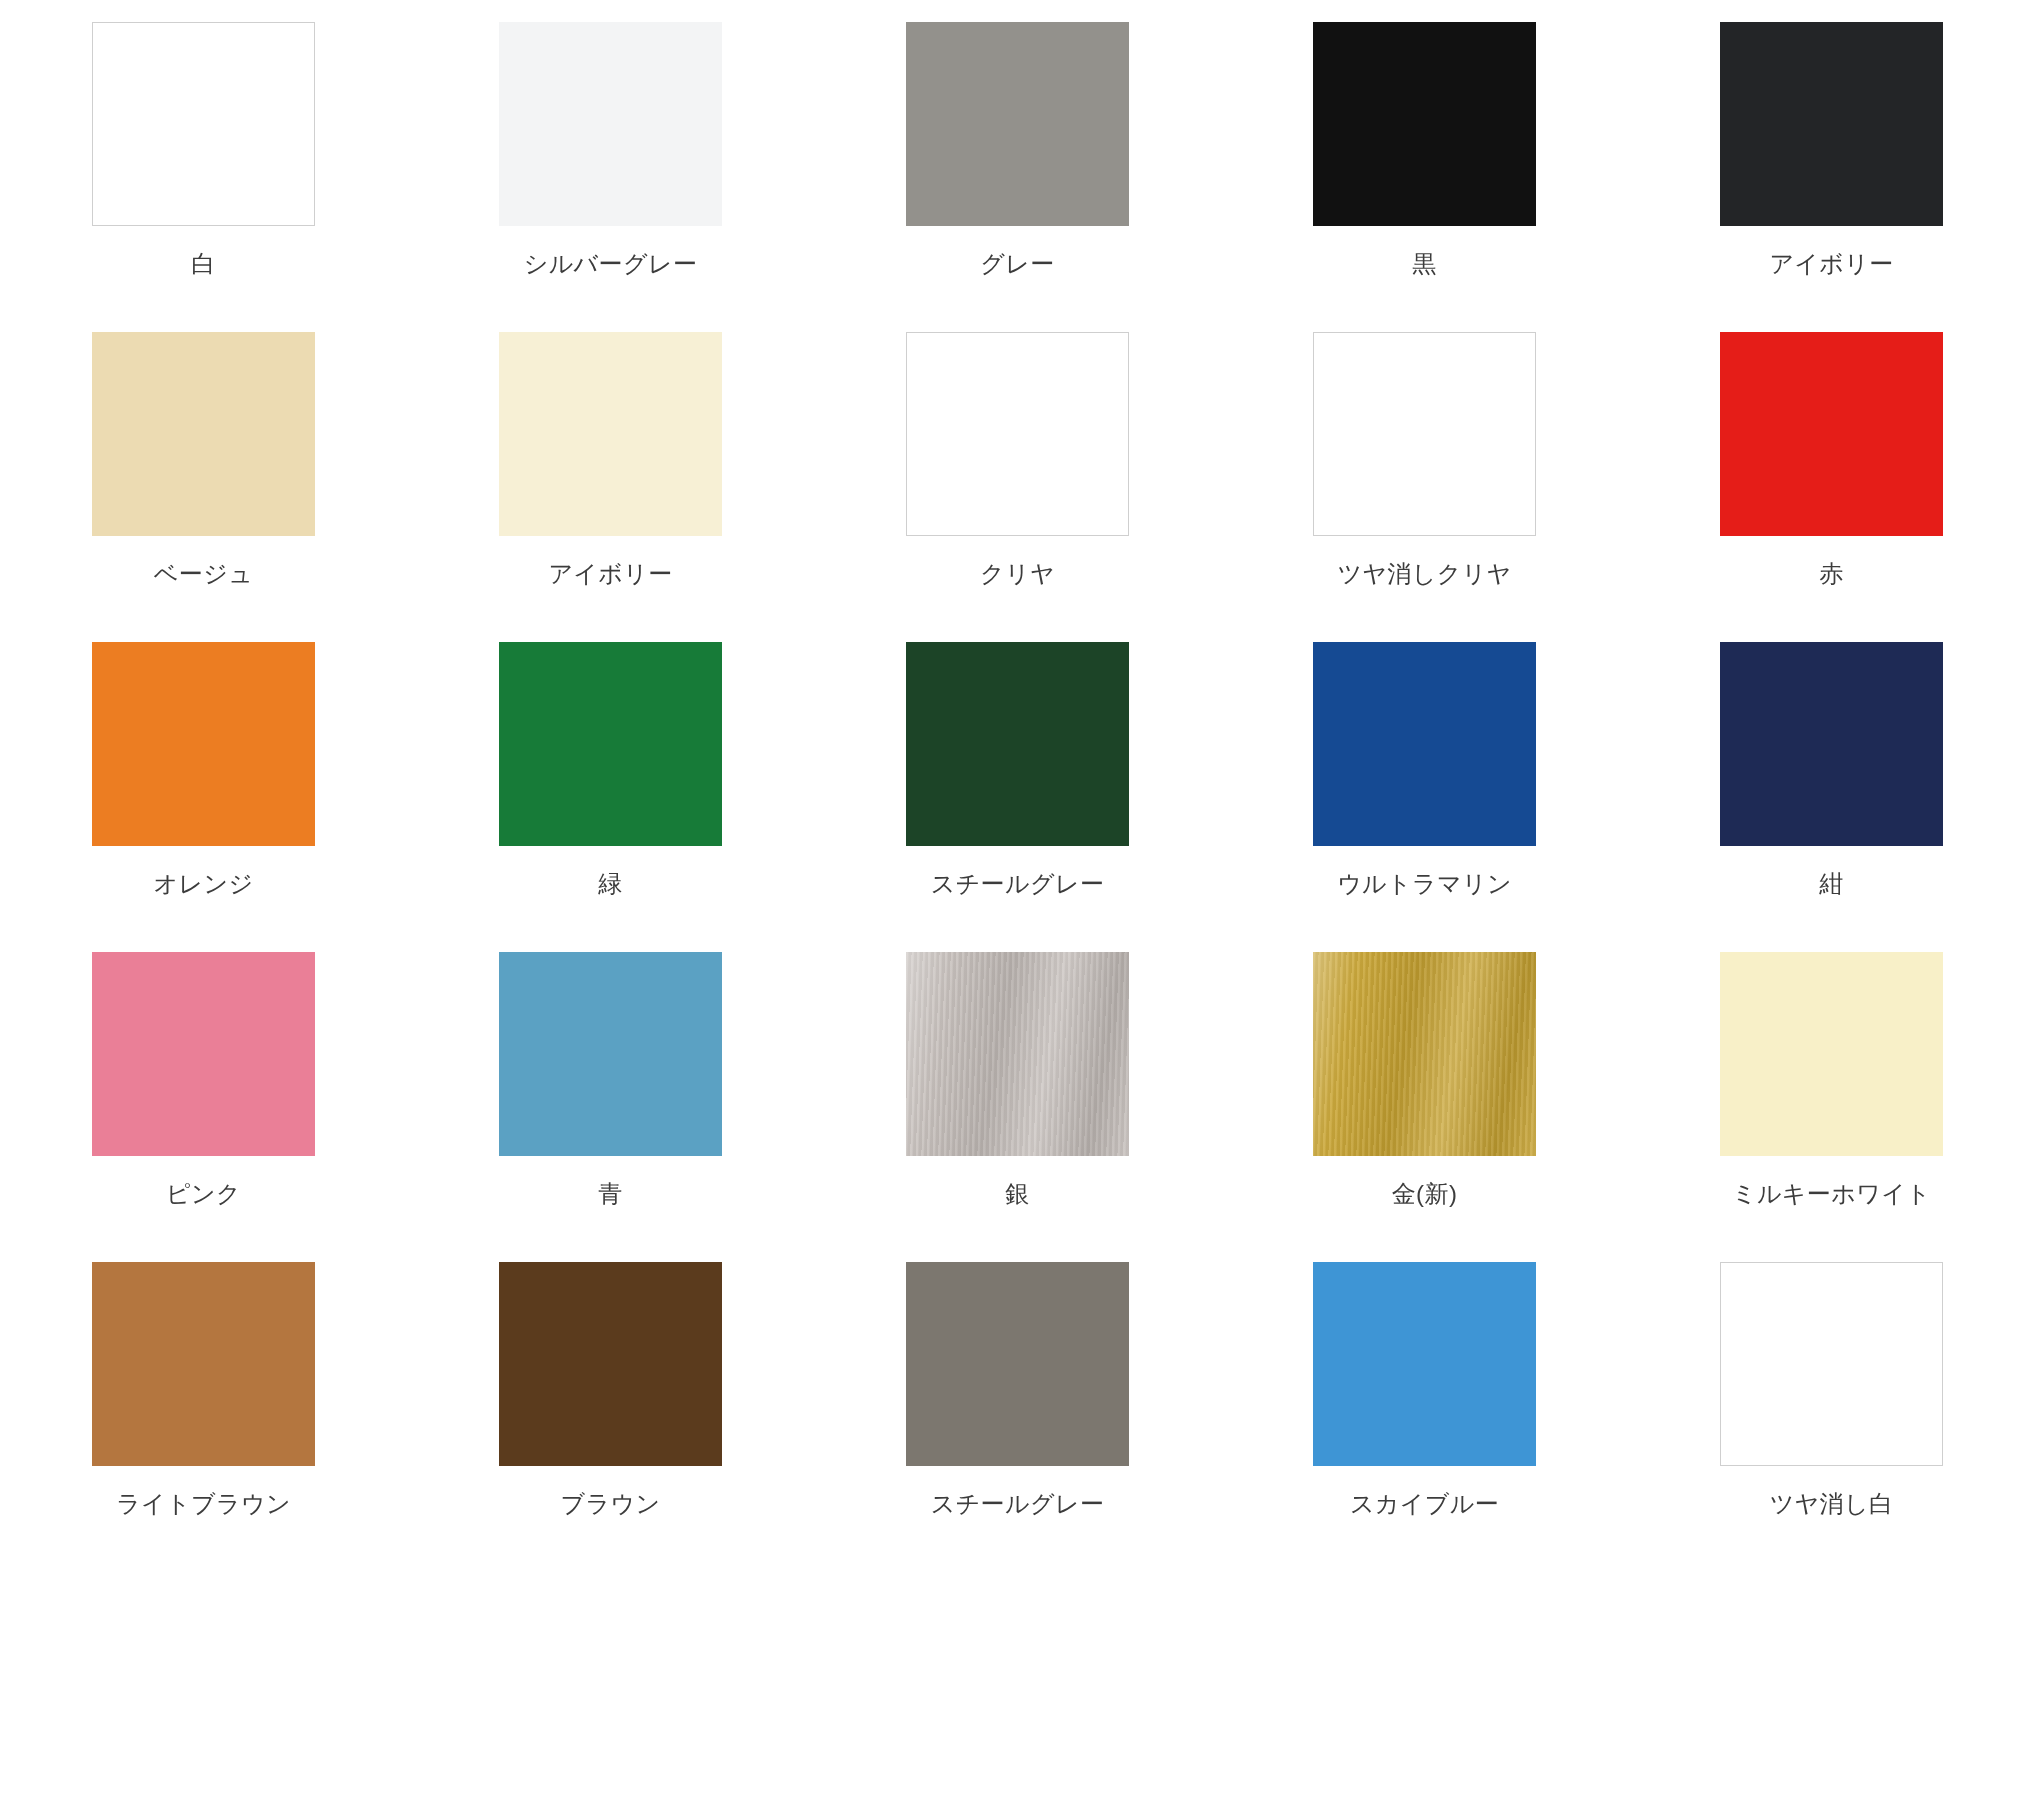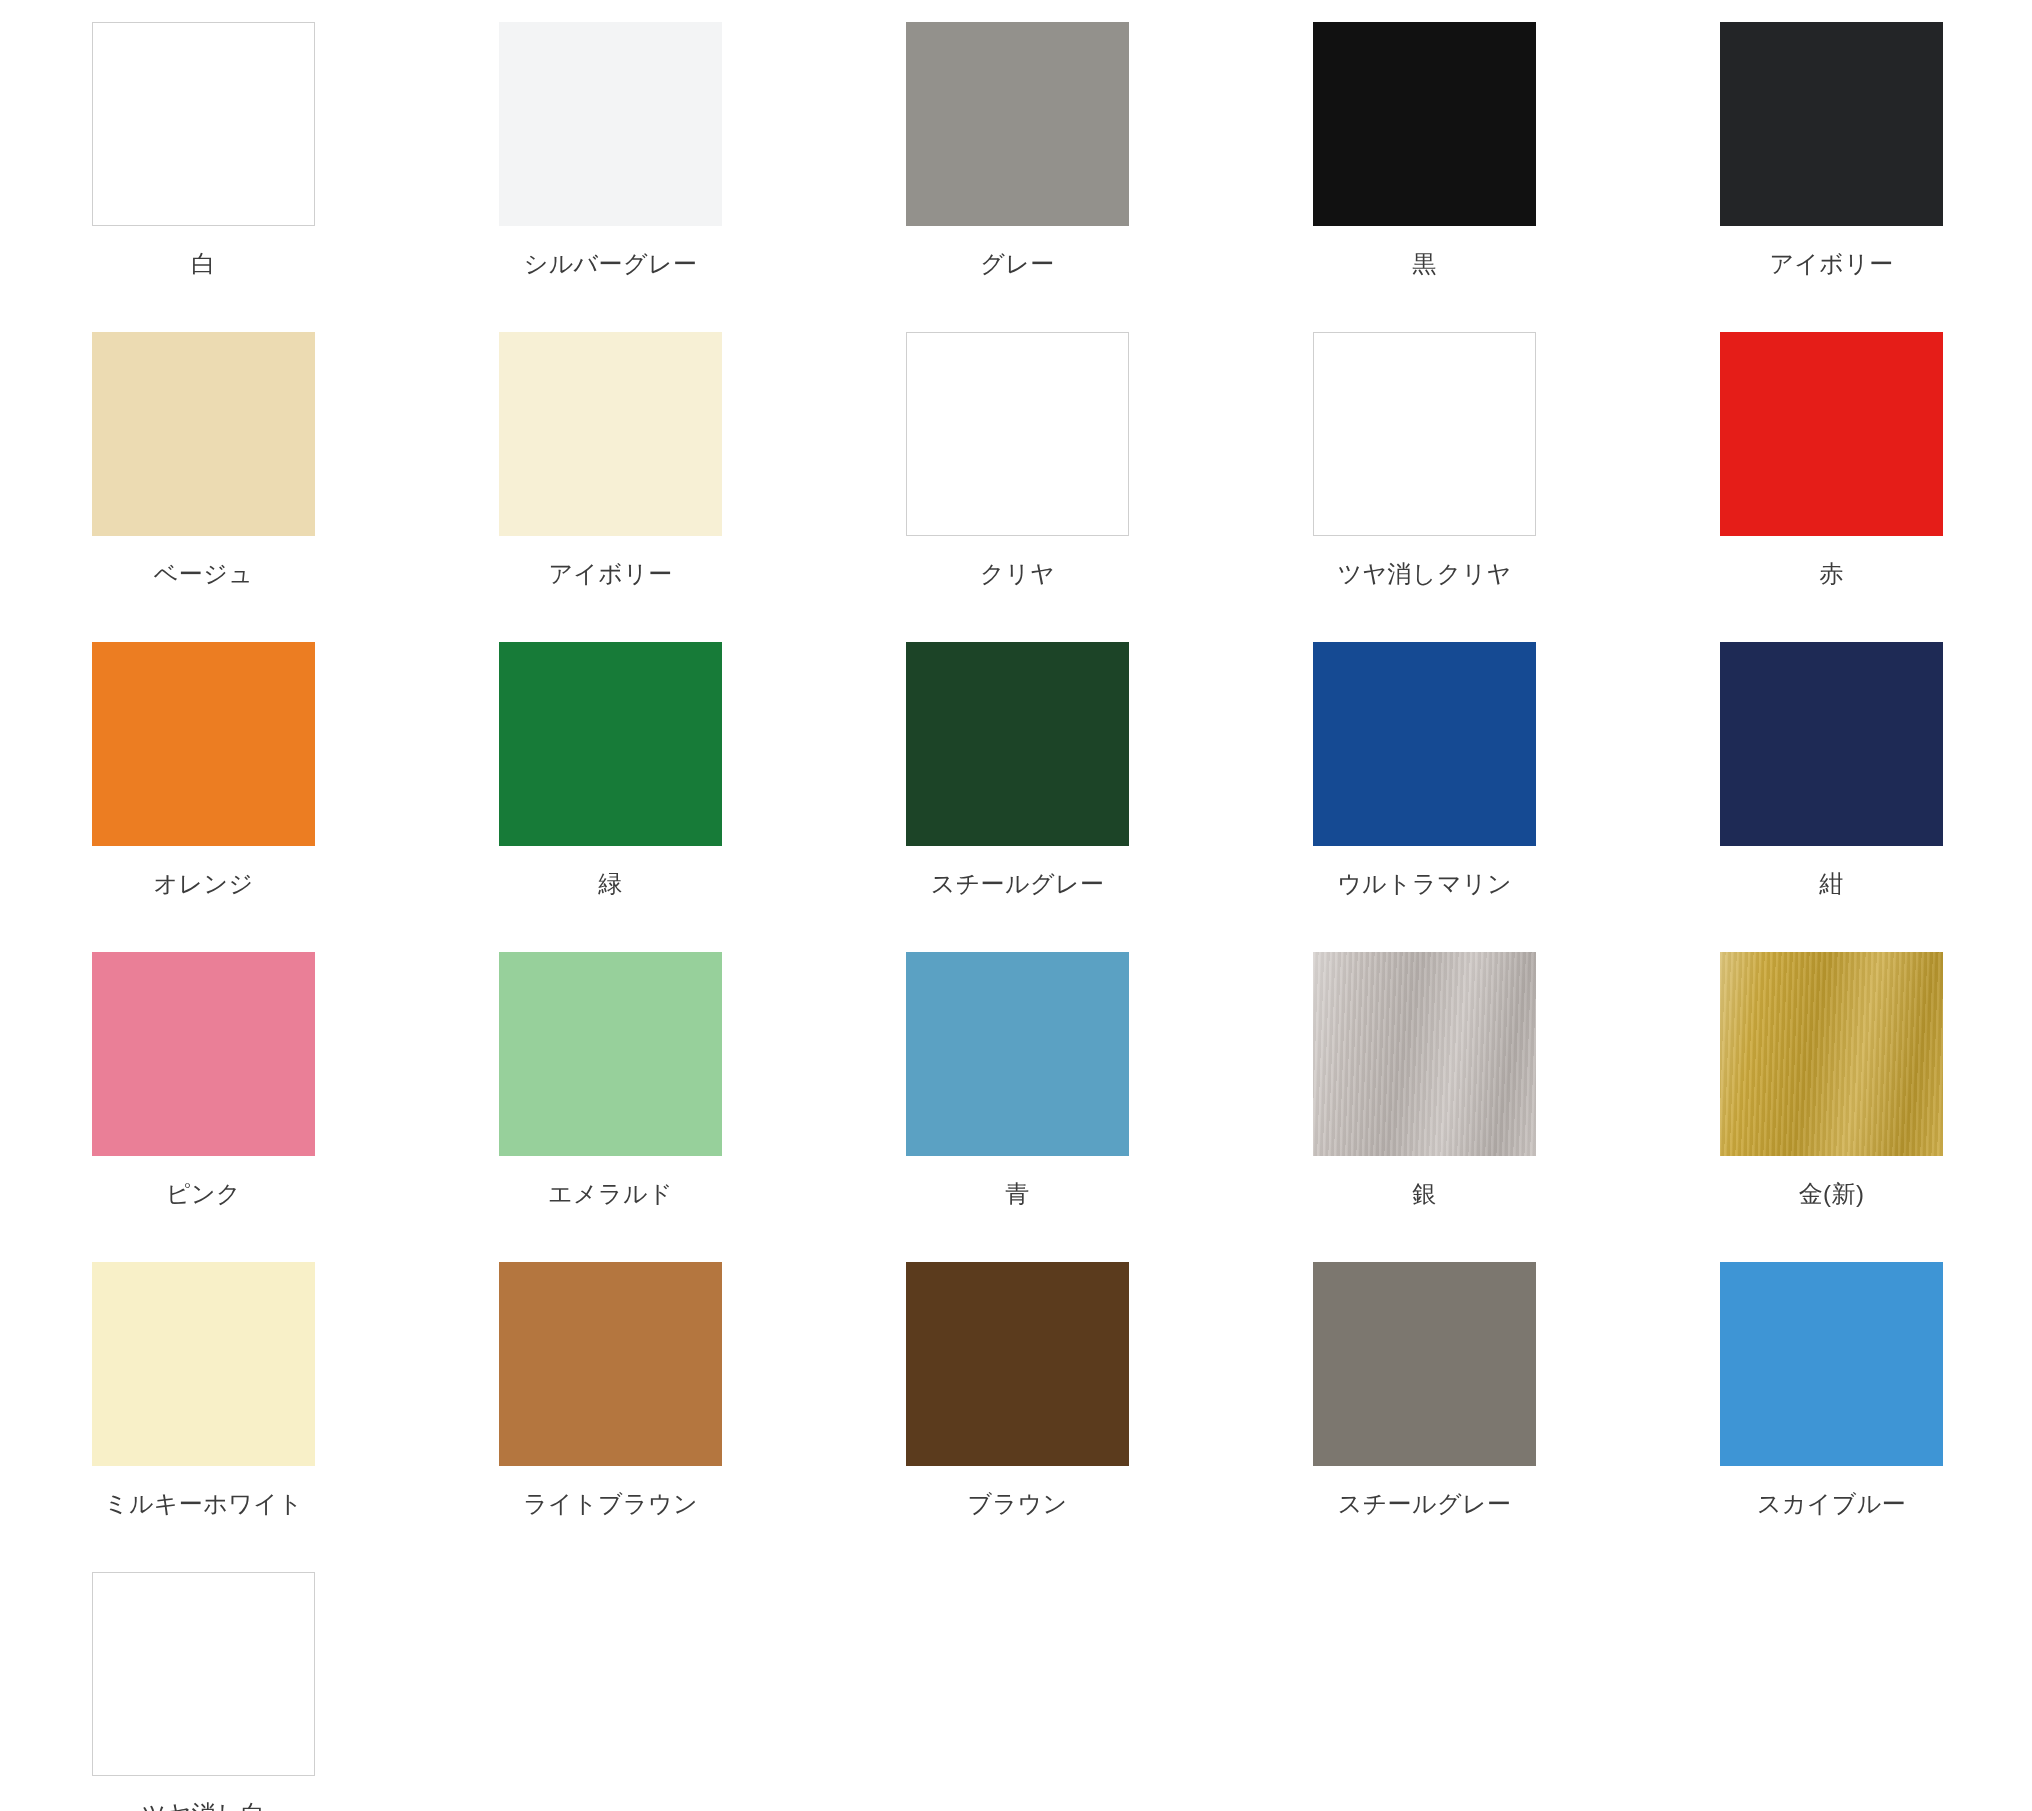--- a/index.html
+++ b/index.html
@@ -107,24 +107,20 @@
     </div>
     <div class="swatch-cell">
       <div class="swatch-chip" style="background-color: rgb(30, 42, 85);"></div>
       <div class="swatch-label">紺</div>
     </div>
     <div class="swatch-cell">
       <div class="swatch-chip" style="background-color: rgb(234, 127, 151);"></div>
       <div class="swatch-label">ピンク</div>
     </div>
     <div class="swatch-cell">
-      <div class="swatch-chip" style="background-color: rgb(151, 208, 155);"></div>
-      <div class="swatch-label">エメラルド</div>
-    </div>
-    <div class="swatch-cell">
       <div class="swatch-chip" style="background-color: rgb(91, 161, 195);"></div>
       <div class="swatch-label">青</div>
     </div>
     <div class="swatch-cell">
       <div class="swatch-chip" style="background-color: rgb(198, 191, 187); background-image: linear-gradient(100deg, rgba(255, 255, 255, 0.34) 0%, rgba(255, 255, 255, 0.05) 18%, rgba(0, 0, 0, 0.07) 42%, rgba(255, 255, 255, 0.18) 62%, rgba(0, 0, 0, 0.09) 84%, rgba(255, 255, 255, 0.12) 100%), repeating-linear-gradient(92deg, rgba(255, 255, 255, 0.1) 0px, rgba(255, 255, 255, 0.1) 1.6px, rgba(0, 0, 0, 0.05) 3.2px, rgba(0, 0, 0, 0.05) 5.6px); background-size: 100% 100%, 100% 100%;"></div>
       <div class="swatch-label">銀</div>
     </div>
     <div class="swatch-cell">
       <div class="swatch-chip" style="background-color: rgb(201, 164, 49); background-image: linear-gradient(100deg, rgba(255, 255, 255, 0.34) 0%, rgba(255, 255, 255, 0.05) 18%, rgba(0, 0, 0, 0.07) 42%, rgba(255, 255, 255, 0.18) 62%, rgba(0, 0, 0, 0.09) 84%, rgba(255, 255, 255, 0.12) 100%), repeating-linear-gradient(92deg, rgba(255, 255, 255, 0.1) 0px, rgba(255, 255, 255, 0.1) 1.6px, rgba(0, 0, 0, 0.05) 3.2px, rgba(0, 0, 0, 0.05) 5.6px); background-size: 100% 100%, 100% 100%;"></div>
       <div class="swatch-label">金(新)</div>

